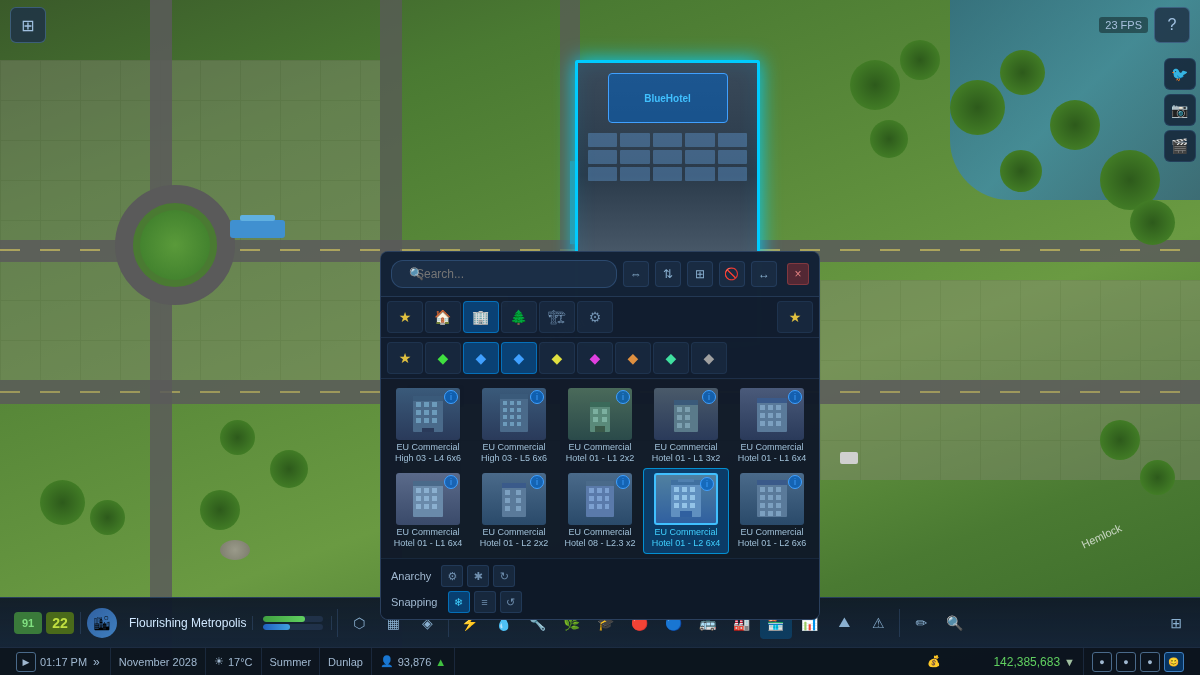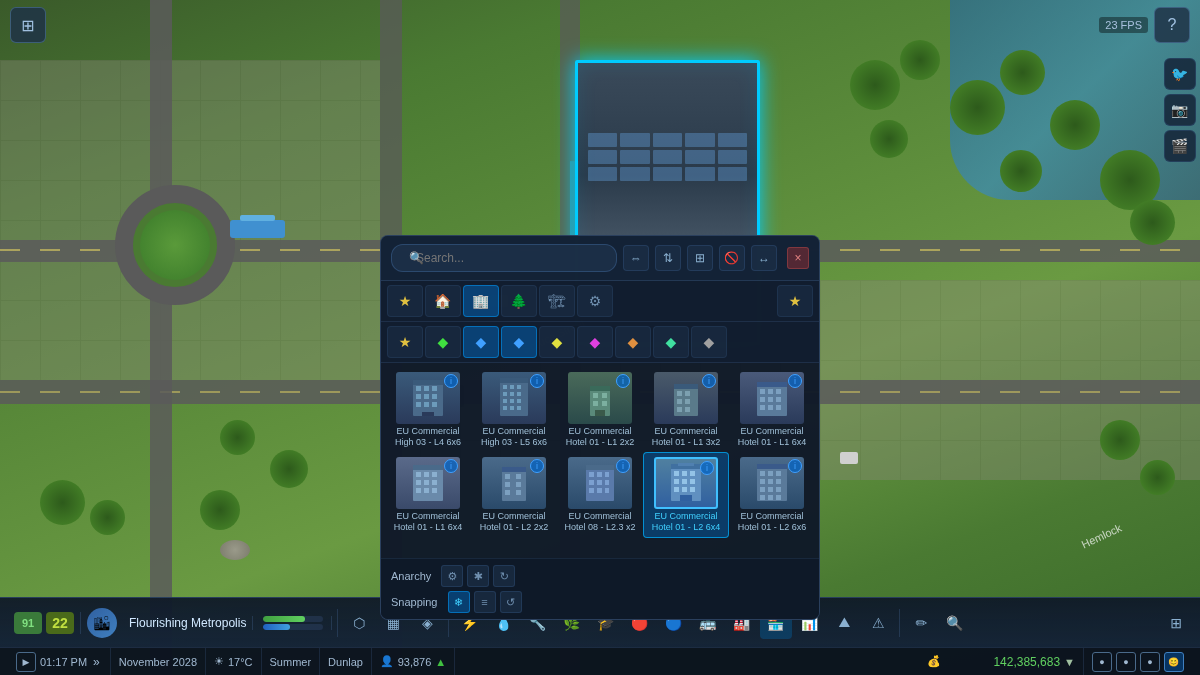--- a/index.html
+++ b/index.html
@@ -385,21 +385,20 @@
     }
 
     
     .panel-bottom {
       display: flex;
       padding: 6px 10px;
       background: rgba(15,25,40,0.95);
       border-top: 1px solid rgba(50,75,110,0.3);
       gap: 20px;
       align-items: center;
-      margin-top: 16px;
     }
 
     .toggle-group {
       display: flex;
       flex-direction: column;
       gap: 4px;
     }
 
     .toggle-label {
       color: #a0b8d0;
@@ -535,20 +534,23 @@
   <div class="tree" style="left:270px;top:450px;width:38px;height:38px;"></div>
   <div class="tree" style="left:1100px;top:420px;width:40px;height:40px;"></div>
   <div class="tree" style="left:1140px;top:460px;width:35px;height:35px;"></div>
 
   <div style="position:absolute;left:220px;top:540px;width:30px;height:20px;border-radius:50%;background:radial-gradient(circle,#9a9a8a,#7a7a6a);"></div>
 
   <div class="selected-building" style="left:575px;top:60px;width:185px;height:285px;">
 
     <div style="position:absolute;bottom:0;left:0;right:0;height:20px;background:#6a7a8a;"></div>
 
+    <div style="position:absolute;top:10px;left:50%;transform:translateX(-50%);width:120px;height:50px;background:rgba(0,100,200,0.5);border-radius:4px;display:flex;align-items:center;justify-content:center;border:1px solid #40a0ff;">
+      <span style="color:#40c0ff;font-size:10px;font-weight:bold;">BlueHotel</span>
+    </div>
 
     <div style="position:absolute;top:70px;left:10px;right:10px;display:grid;grid-template-columns:repeat(5,1fr);gap:3px;">
       <div style="height:14px;background:rgba(100,160,220,0.4);border-radius:1px;"></div>
       <div style="height:14px;background:rgba(100,160,220,0.4);border-radius:1px;"></div>
       <div style="height:14px;background:rgba(100,160,220,0.4);border-radius:1px;"></div>
       <div style="height:14px;background:rgba(100,160,220,0.4);border-radius:1px;"></div>
       <div style="height:14px;background:rgba(100,160,220,0.4);border-radius:1px;"></div>
       <div style="height:14px;background:rgba(100,160,220,0.4);border-radius:1px;"></div>
       <div style="height:14px;background:rgba(100,160,220,0.4);border-radius:1px;"></div>
       <div style="height:14px;background:rgba(100,160,220,0.4);border-radius:1px;"></div>

